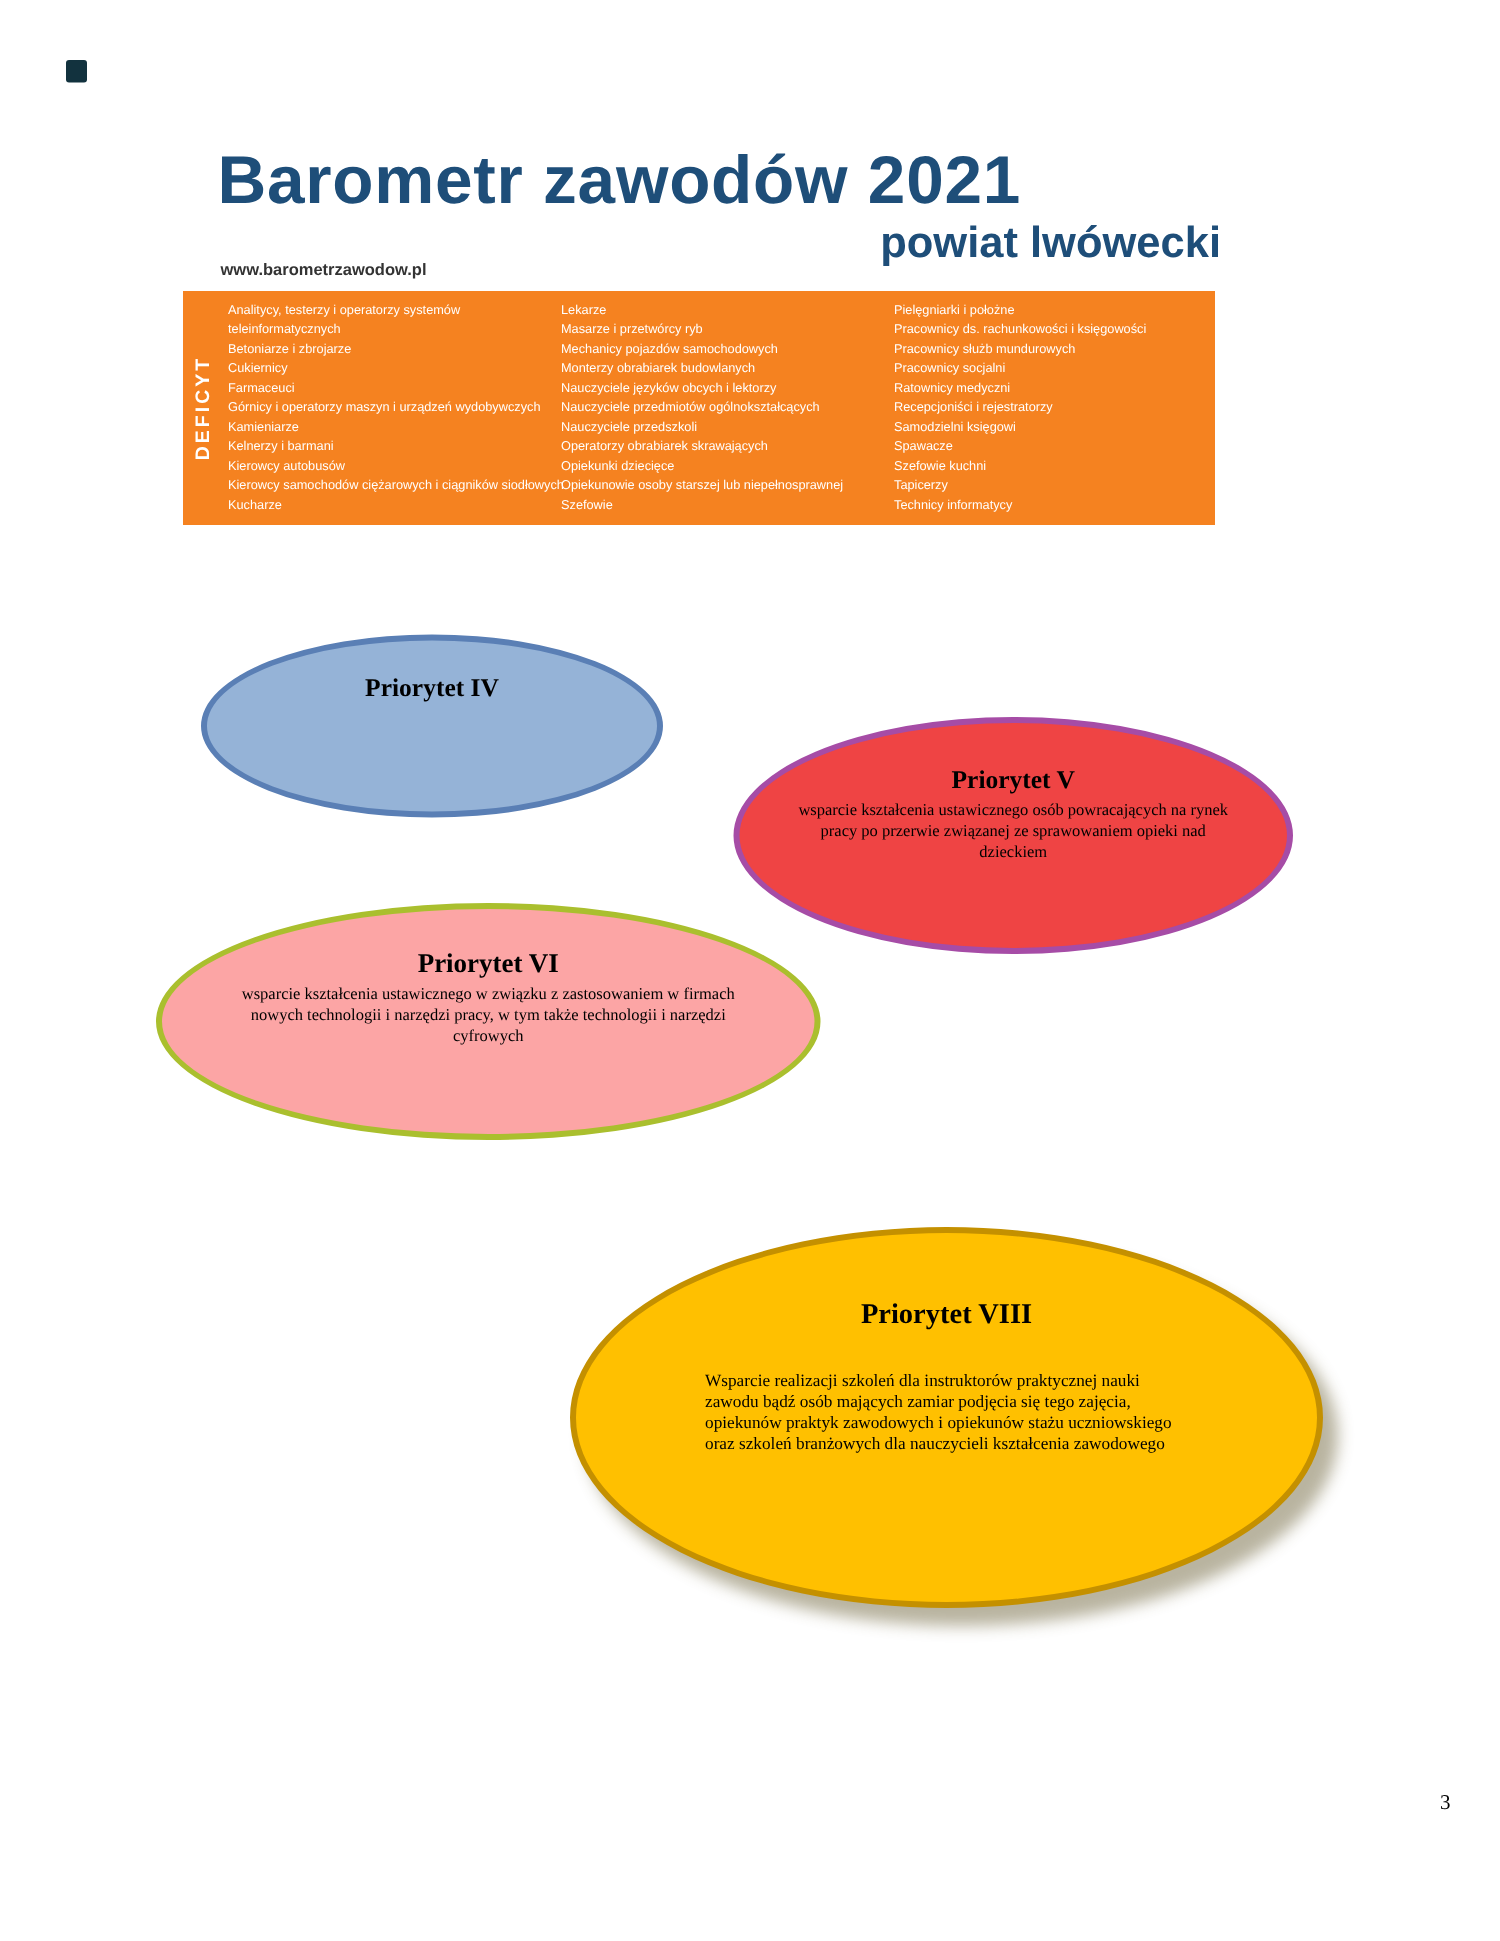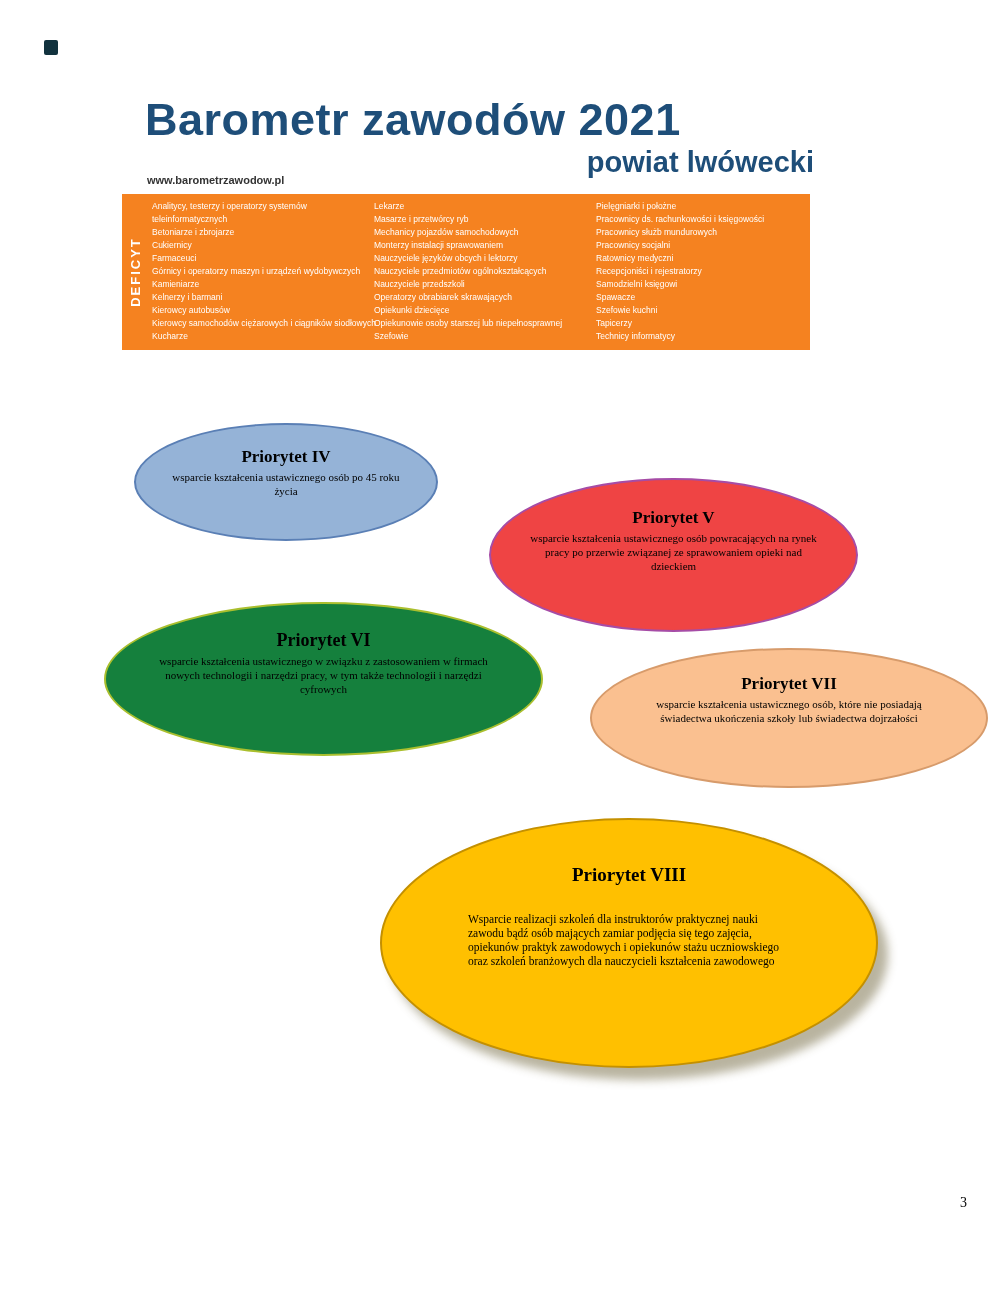--- a/index.html
+++ b/index.html
@@ -74,21 +74,21 @@
     color: #ffffff;
   }
   .c1 { left: 30px;  width: 224px; }
   .c2 { left: 252px; width: 222px; }
   .c3 { left: 474px; width: 210px; }
   .occ { margin: 0; }
 
   .ellipse {
     position: absolute;
     border-radius: 50%;
-    border: 2px solid #8b5cf6;
+    border: 4px solid #8b5cf6;
     text-align: center;
     font-family: "Liberation Serif", serif;
     color: #000;
   }
   .e-title {
     font-weight: bold;
     font-family: "Liberation Serif", serif;
   }
   .e-body {
     font-family: "Liberation Serif", serif;
@@ -163,21 +163,21 @@
       <div class="occ">Kelnerzy i barmani</div>
       <div class="occ">Kierowcy autobusów</div>
       <div class="occ">Kierowcy samochodów ciężarowych i ciągników siodłowych</div>
       <div class="occ">Kucharze</div>
     </div>
 
     <div class="occ-col c2">
       <div class="occ">Lekarze</div>
       <div class="occ">Masarze i przetwórcy ryb</div>
       <div class="occ">Mechanicy pojazdów samochodowych</div>
-      <div class="occ">Monterzy instalacji sprawowaniem</div>
+      <div class="occ">Monterzy obrabiarek budowlanych</div>
       <div class="occ">Nauczyciele języków obcych i lektorzy</div>
       <div class="occ">Nauczyciele przedmiotów ogólnokształcących</div>
       <div class="occ">Nauczyciele przedszkoli</div>
       <div class="occ">Operatorzy obrabiarek skrawających</div>
       <div class="occ">Opiekunki dziecięce</div>
       <div class="occ">Opiekunowie osoby starszej lub niepełnosprawnej</div>
       <div class="occ">Szefowie</div>
     </div>
 
     <div class="occ-col c3">
@@ -190,37 +190,32 @@
       <div class="occ">Samodzielni księgowi</div>
       <div class="occ">Spawacze</div>
       <div class="occ">Szefowie kuchni</div>
       <div class="occ">Tapicerzy</div>
       <div class="occ">Technicy informatycy</div>
     </div>
   </div>
 
   <div class="ellipse e4" style="background: rgb(149, 179, 215); border-color: rgb(90, 127, 181);">
     <div class="e-title">Priorytet IV</div>
-    <div class="e-body">wsparcie kształcenia ustawicznego osób po 45 roku życia</div>
   </div>
 
   <div class="ellipse e5" style="background: #ef4444; border-color: rgb(166, 76, 166);">
     <div class="e-title">Priorytet V</div>
     <div class="e-body">wsparcie kształcenia ustawicznego osób powracających na rynek pracy po przerwie związanej ze sprawowaniem opieki nad dzieckiem</div>
   </div>
 
-  <div class="ellipse e6" style="background: #15803d; border-color: rgb(170, 191, 46);">
+  <div class="ellipse e6" style="background: #fca5a5; border-color: rgb(170, 191, 46);">
     <div class="e-title">Priorytet VI</div>
     <div class="e-body">wsparcie kształcenia ustawicznego w związku z zastosowaniem w firmach nowych technologii i narzędzi pracy, w tym także technologii i narzędzi cyfrowych</div>
   </div>
 
-  <div class="ellipse e7" style="background: rgb(250, 192, 144); border-color: rgb(215, 155, 107);">
-    <div class="e-title">Priorytet VII</div>
-    <div class="e-body">wsparcie kształcenia ustawicznego osób, które nie posiadają świadectwa ukończenia szkoły lub świadectwa dojrzałości</div>
-  </div>
 
   <div class="ellipse e8" style="background: rgb(255, 192, 0); border-color: rgb(196, 144, 0);">
     <div class="e-title">Priorytet VIII</div>
     <div class="e-body">Wsparcie realizacji szkoleń dla instruktorów praktycznej nauki zawodu bądź osób mających zamiar podjęcia się tego zajęcia, opiekunów praktyk zawodowych i opiekunów stażu uczniowskiego oraz szkoleń branżowych dla nauczycieli kształcenia zawodowego</div>
   </div>
 
   <div class="pagenum">3</div>
 
 </div>
 

